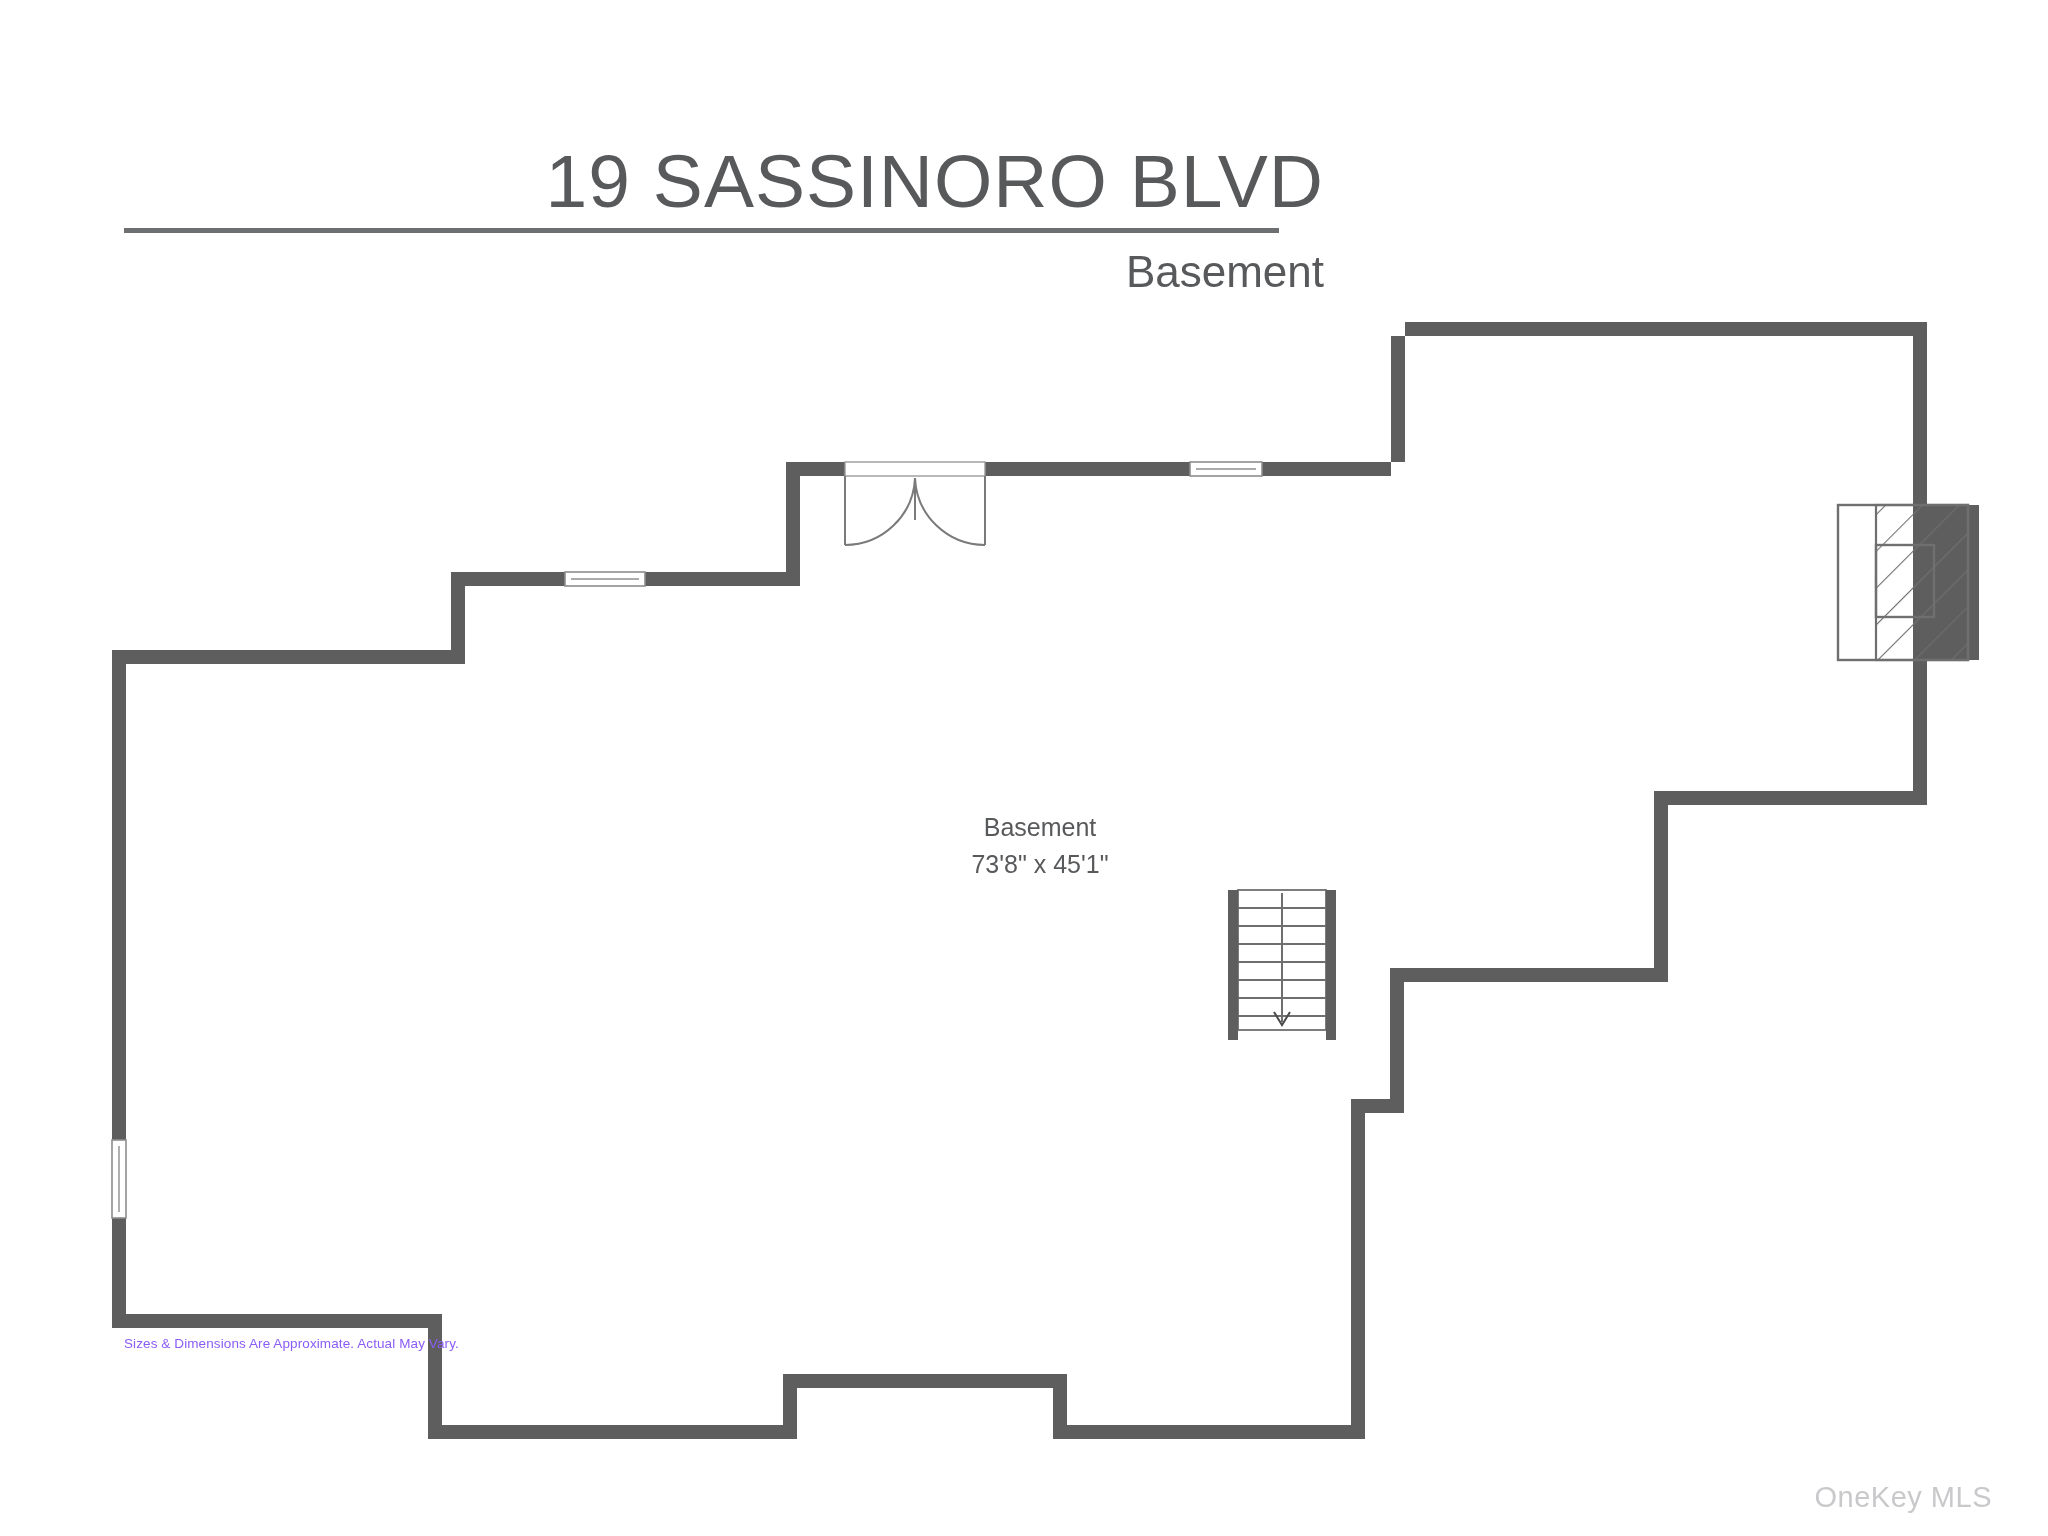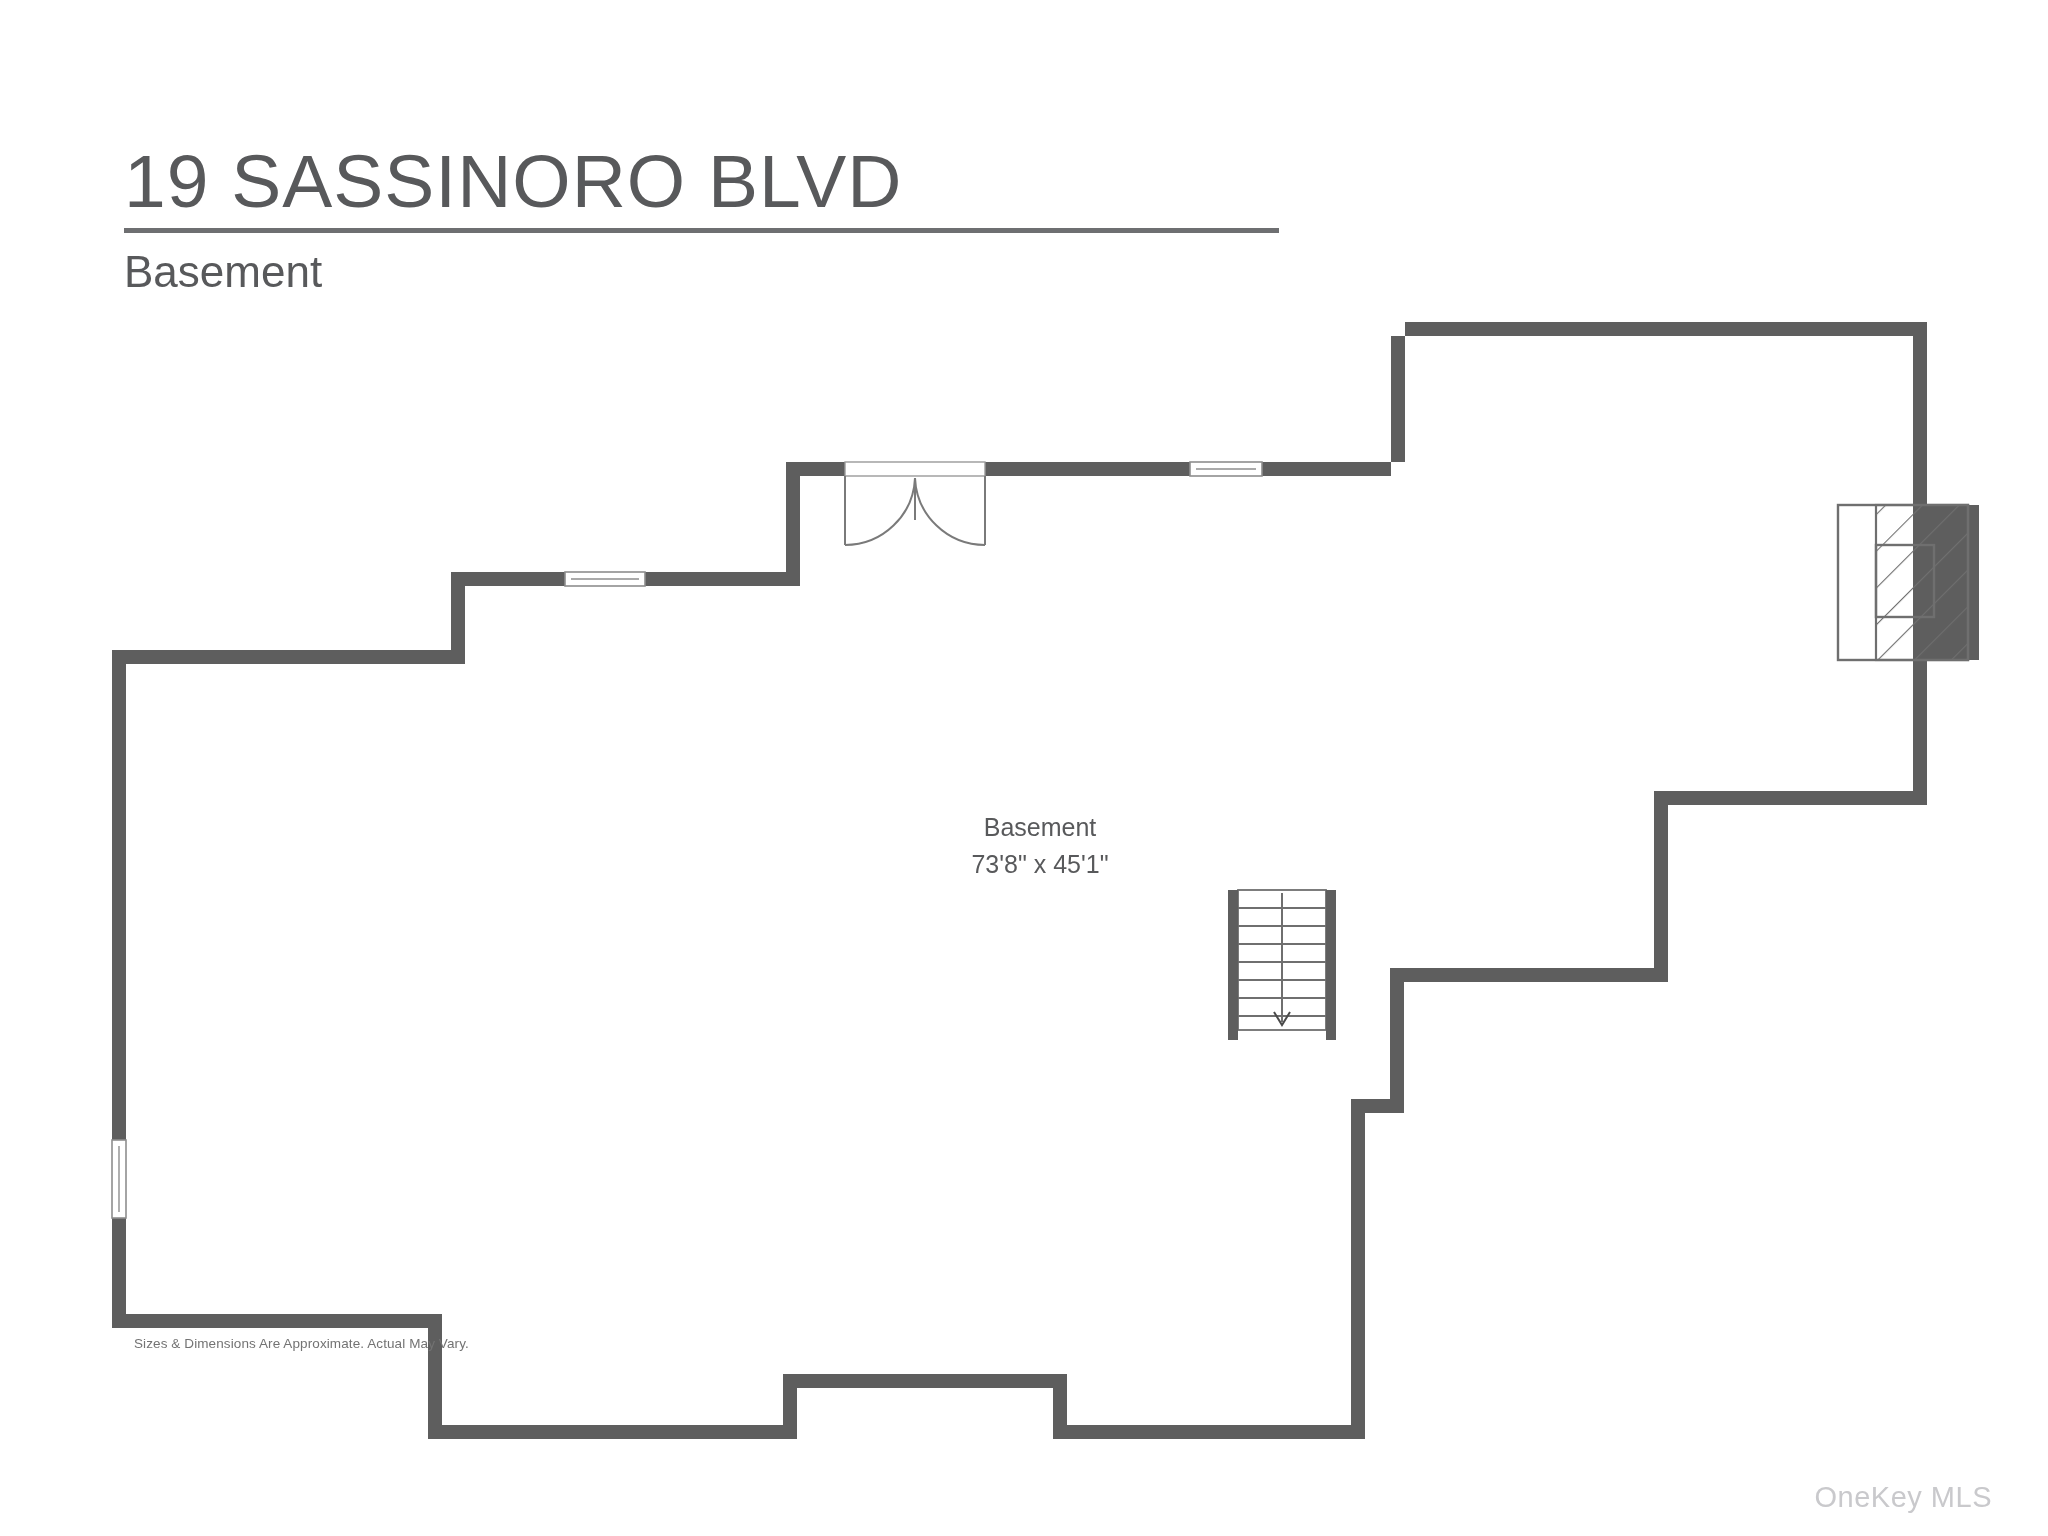--- a/index.html
+++ b/index.html
@@ -13,20 +13,21 @@
     position: relative;
     overflow: hidden;
     font-family: "Liberation Sans", sans-serif;
     -webkit-font-smoothing: antialiased;
   }
 
   #floorplan-page {
     position: absolute;
     inset: 0;
     background: #ffffff;
+    text-align: right;
   }
 
   
   #header-block {
     position: absolute;
     left: 124px;
     top: 140px;
     width: 1200px;
   }
   #page-title {
@@ -51,24 +52,23 @@
     color: #58595b;
     font-weight: 400;
   }
 
   
   #disclaimer {
     position: absolute;
     left: 124px;
     top: 1336px;
     font-size: 13.5px;
-    color: #737373;
+    color: #8b5cf6;
     letter-spacing: 0.1px;
     white-space: nowrap;
-    margin-left: 10px;
   }
   #watermark {
     position: absolute;
     right: 56px;
     bottom: 22px;
     font-size: 29px;
     color: #c9c9cc;
     letter-spacing: 0.5px;
     white-space: nowrap;
   }

